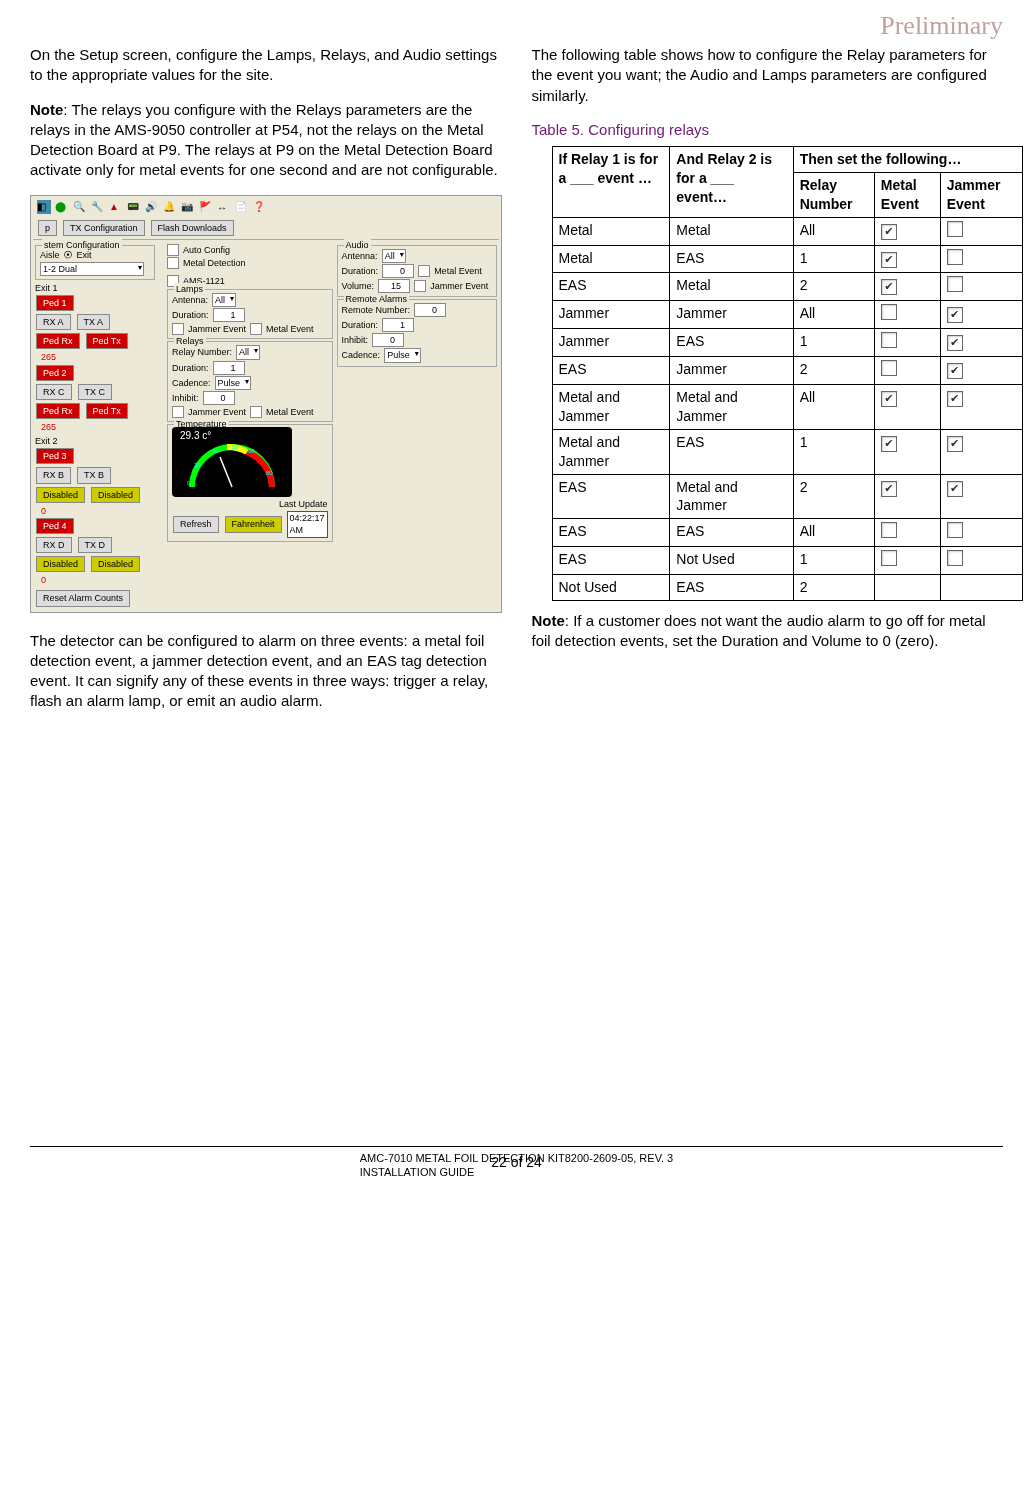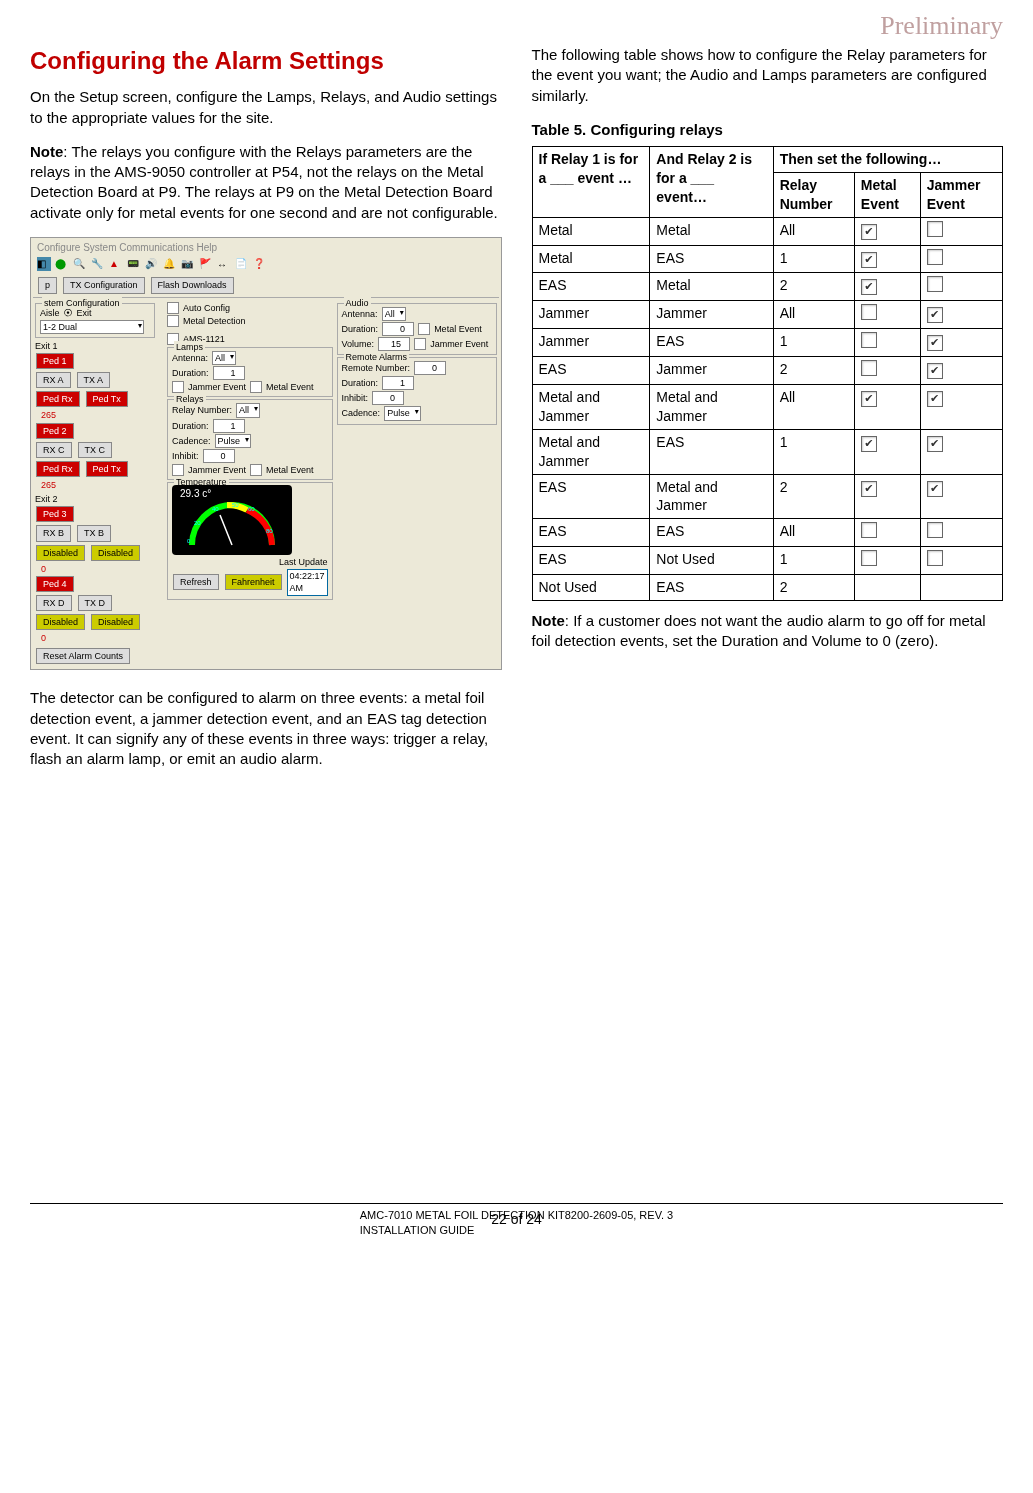--- a/index.html
+++ b/index.html
@@ -55,22 +55,22 @@
   .ped-btn { display:inline-block; padding:1px 6px; font-size:9px; border:1px solid #888; margin:1px; }
   .red-btn { background:#c00; color:#fff; }
   .gray-btn { background:#ddd; }
   .tiny-input { border:1px solid #0369a1; background:#fff; padding:0 2px; font-size:9px; display:inline-block; }
   .gauge { width:120px; height:70px; background:#000; position:relative; border-radius:4px; }
   .row { display:flex; align-items:center; gap:4px; margin:1px 0; font-size:9px; }
   .cb { width:10px; height:10px; border:1px solid #888; background:#fff; display:inline-block; }
   .sel { border:1px solid #888; background:#fff; padding:0 10px 0 2px; font-size:9px; display:inline-block; position:relative; }
   .sel::after { content:"▾"; position:absolute; right:1px; font-size:8px; }
   .spin { border:1px solid #888; background:#fff; padding:0 8px 0 2px; font-size:9px; display:inline-block; position:relative; min-width:20px; text-align:right;}
-  .table-caption { color:#000000; font-weight:bold; margin:0 0 6px 0; }
-  table.relay { border-collapse:collapse; width:100%; font-size:14px; }
+  .table-caption { color:#701a75; font-weight:normal; margin:0 0 6px 0; }
+  table.relay { border-collapse:collapse; width:100%; font-size:14px;margin-left:20px; }
   table.relay th, table.relay td { border:1px solid #000; padding:3px 6px; text-align:left; vertical-align:top; }
   table.relay th { font-weight:bold; }
   .chk { width:14px; height:14px; border:1px solid #666; display:inline-block; background:#fff; box-shadow: inset 1px 1px 2px rgba(0,0,0,0.2); text-align:center; line-height:12px; font-size:12px; }
   .chk.checked::after { content:"✔"; color:#333; font-size:11px; }
   .center { text-align:center; }
   .footer {
     position: relative;
     margin-top: 420px;
     border-top: 1px solid #000;
     padding-top: 4px;
@@ -81,28 +81,26 @@
   .footer .mid { position:absolute; left:50%; transform:translateX(-50%); font-size:14px; top:6px;}
 </style>
 </head>
 <body>
 
 <div class="watermark">Preliminary</div>
 
 <div class="columns">
 
   <div class="col">
-    <h1>Configuring the Alarm Settings</h1>
     <p>On the Setup screen, configure the Lamps, Relays, and Audio settings to the appropriate values for the site.</p>
     <p>
       <b>Note</b><span>: The relays you configure with the Relays parameters are the relays in the AMS-9050 controller at P54, not the relays on the Metal Detection Board at P9. The relays at P9 on the Metal Detection Board activate only for metal events for one second and are not configurable.</span>
     </p>
 
     <div class="screenshot">
-      <div class="menubar">Configure   System   Communications   Help</div>
       <div class="toolbar">
         <span class="tb-icon" style="background:#48a">◧</span>
         <span class="tb-icon" style="color:#090">⬤</span>
         <span class="tb-icon">🔍</span>
         <span class="tb-icon">🔧</span>
         <span class="tb-icon" style="color:#c00">▲</span>
         <span class="tb-icon">📟</span>
         <span class="tb-icon">🔊</span>
         <span class="tb-icon">🔔</span>
         <span class="tb-icon">📷</span>

